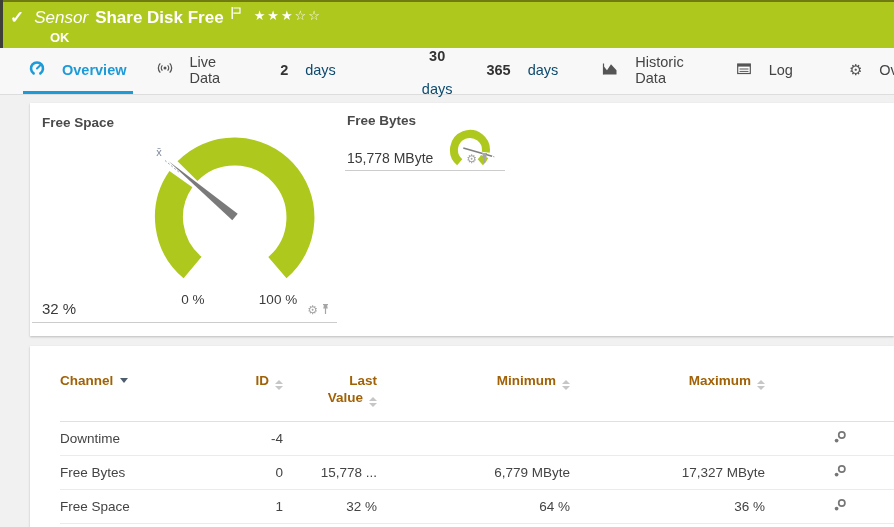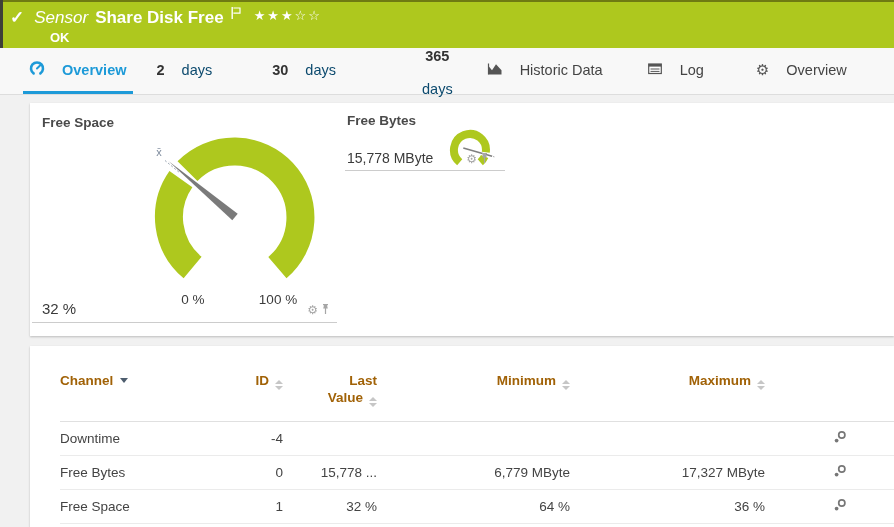--- a/index.html
+++ b/index.html
@@ -98,20 +98,32 @@
 
   <div class="tabs">
     <div class="tab active">
       <span>
         <svg width="16" height="16" viewBox="0 0 16 16">
             <path d="M4.6 13.4 A6 6 0 1 1 11.4 13.4" fill="none" stroke="#1d9ad8" stroke-width="2.6" stroke-linecap="round"></path>
             <path d="M8 8.5 L11.8 4.8" stroke="#1d9ad8" stroke-width="2" stroke-linecap="round"></path>
           </svg>
       </span>
       <span>Overview</span>
+    </div>
+    <div class="tab">
+      <span>
+        <svg width="16" height="16" viewBox="0 0 16 16" fill="none" stroke="#555" stroke-width="1.3">
+            <circle cx="8" cy="8" r="1.5" fill="#555" stroke="none"></circle>
+            <path d="M5.4 5.4 A3.7 3.7 0 0 0 5.4 10.6"></path>
+            <path d="M3.3 3.4 A6.4 6.4 0 0 0 3.3 12.6"></path>
+            <path d="M10.6 5.4 A3.7 3.7 0 0 1 10.6 10.6"></path>
+            <path d="M12.7 3.4 A6.4 6.4 0 0 1 12.7 12.6"></path>
+          </svg>
+      </span>
+      <span>Live Data</span>
     </div>
     <div class="tab">
       <span class="num">2</span>
       <span class="word">days</span>
     </div>
     <div class="tab">
       <span class="num">30</span>
       <span class="word">days</span>
     </div>
     <div class="tab">

